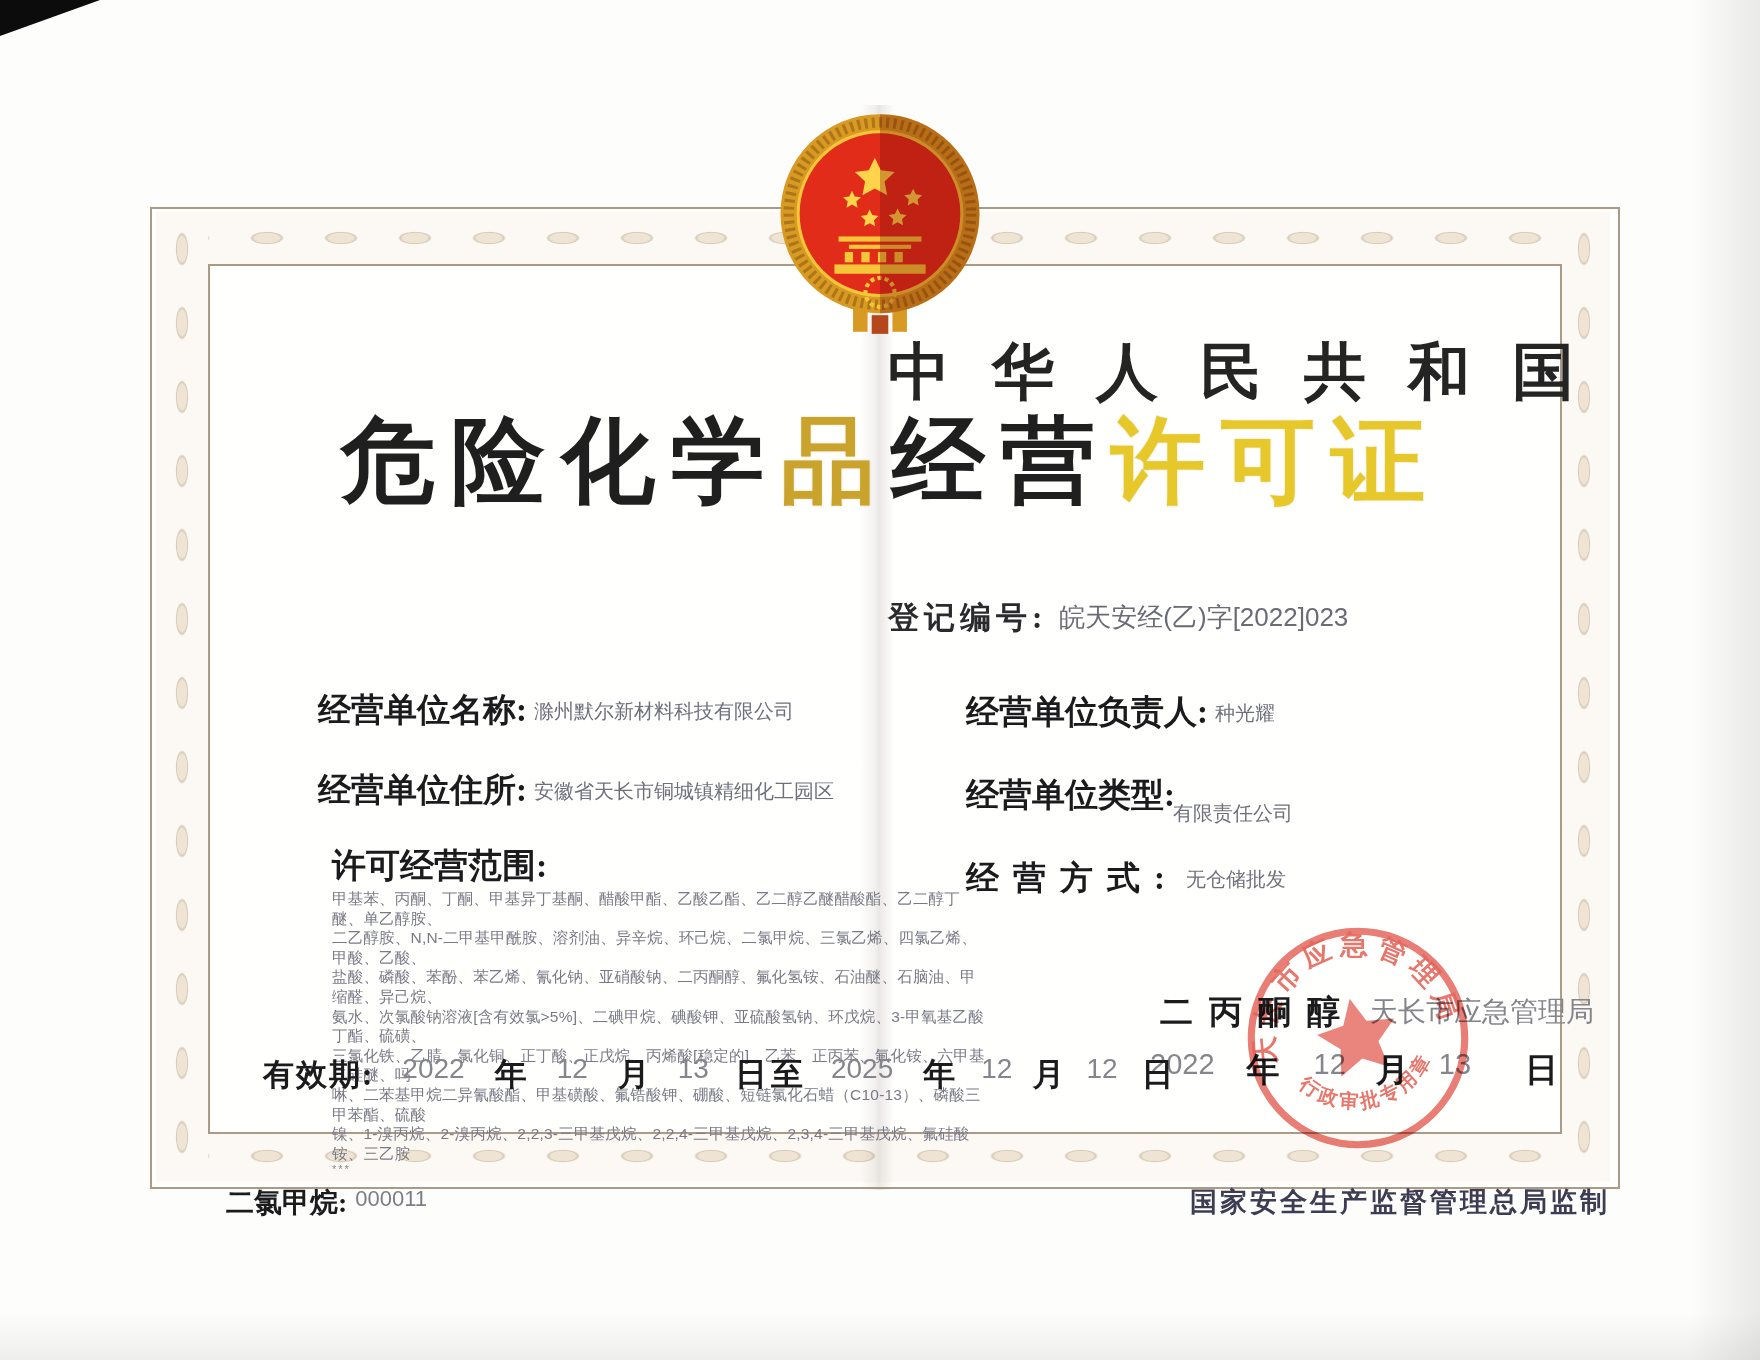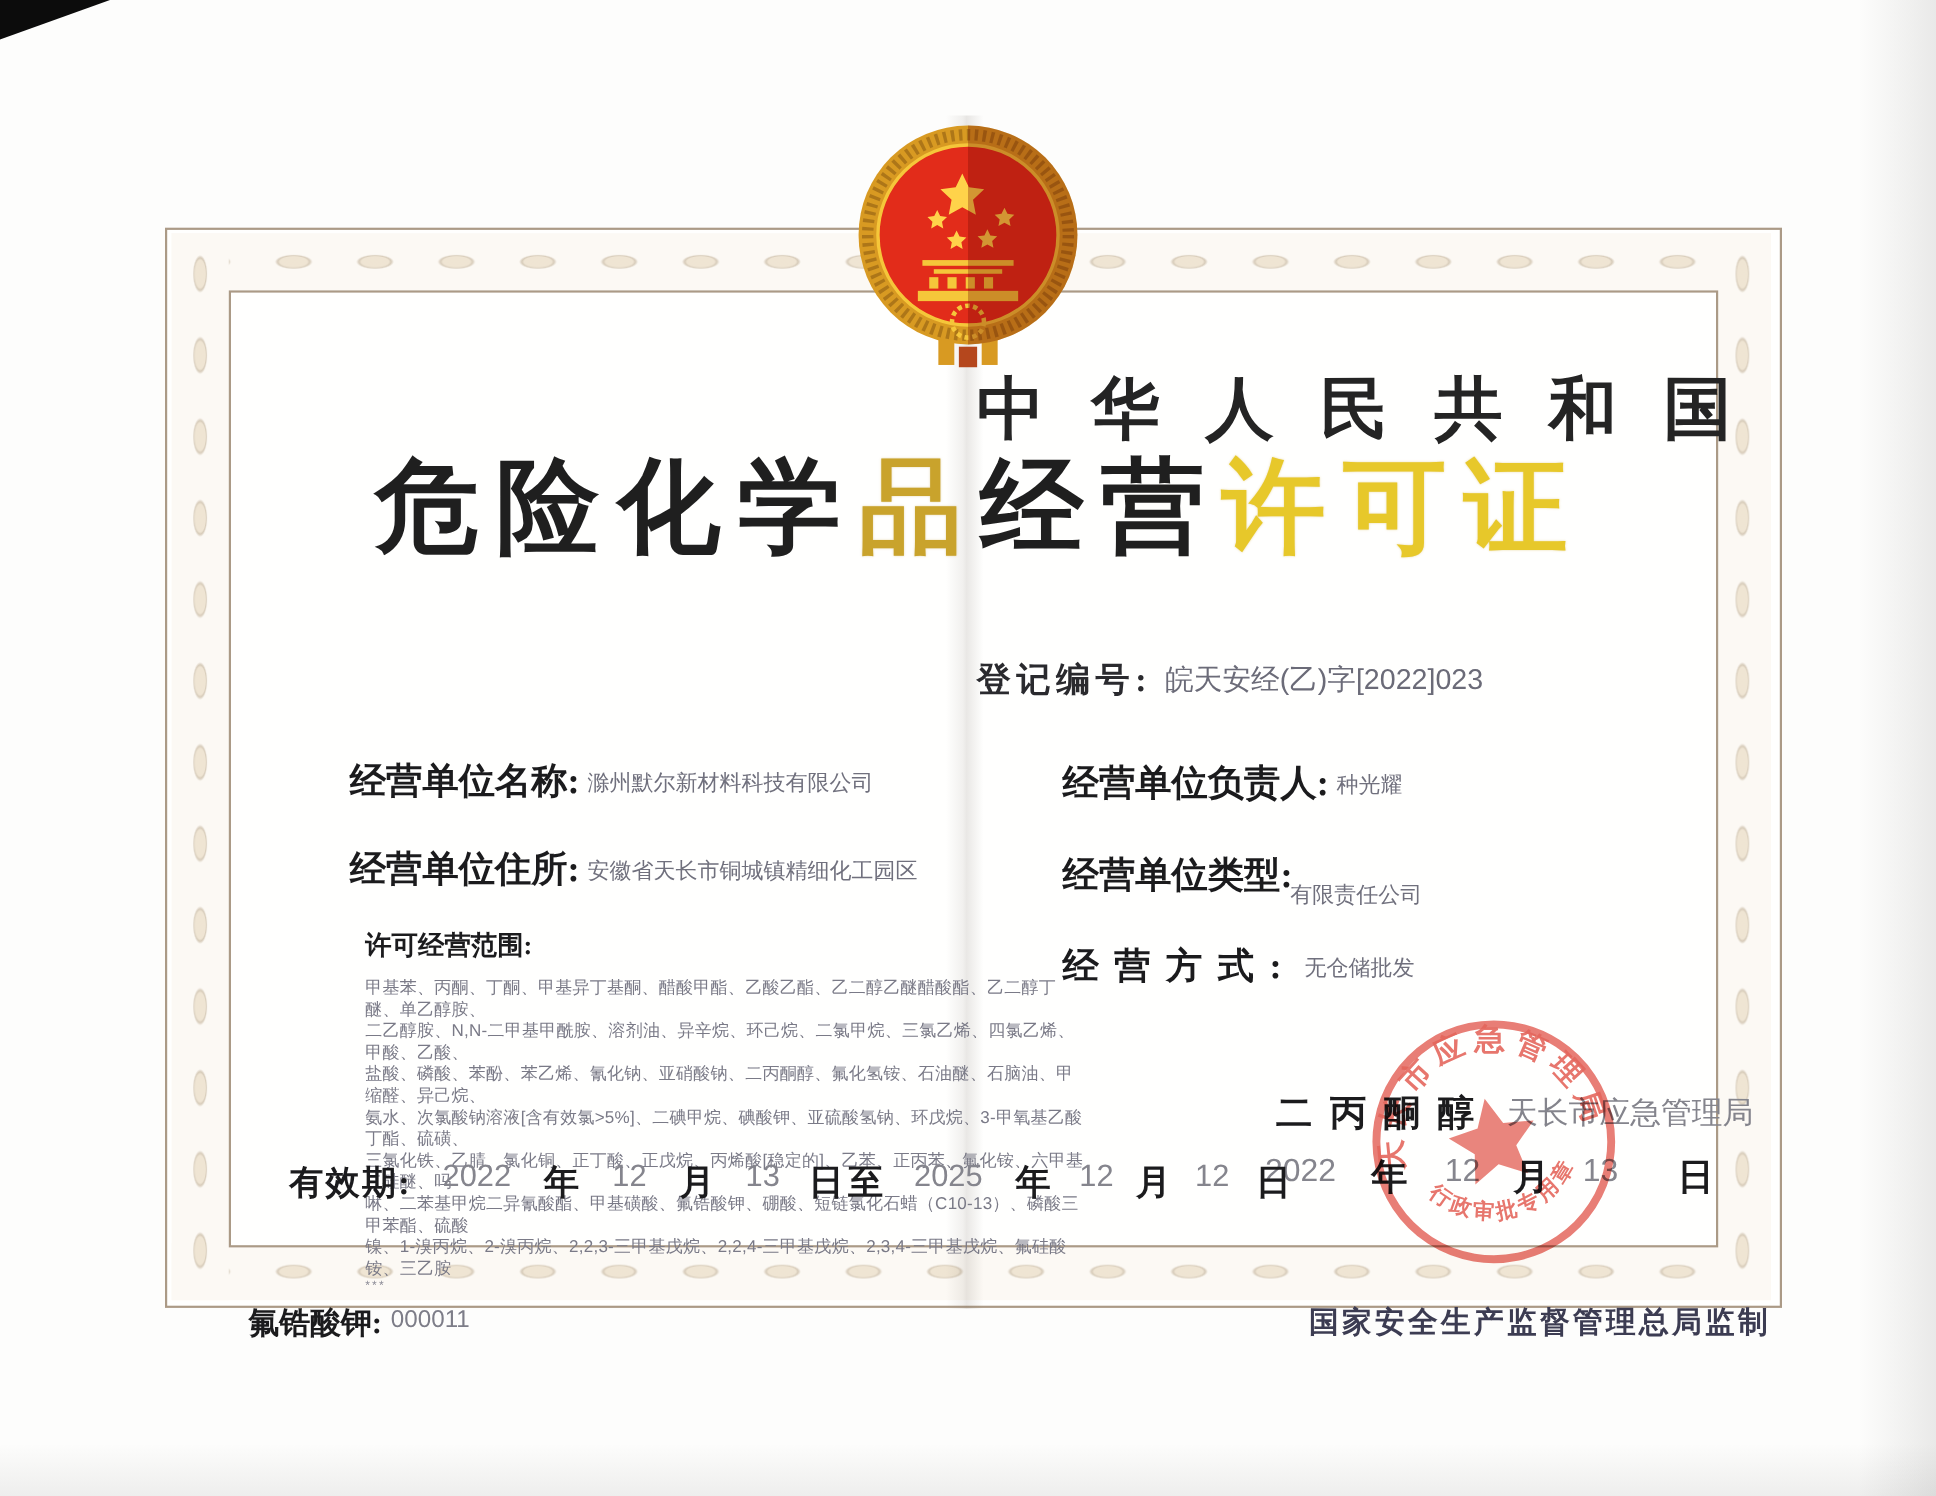--- a/index.html
+++ b/index.html
@@ -55,21 +55,21 @@
   .f-row .lbl{font-size:33px;}
   .f-row .val{font-size:20px;margin-left:3px;position:relative;top:-3px;}
   .row-name{left:318px;top:688px;}
   .row-address{left:318px;top:768px;}
   .row-manager{left:966px;top:690px;}
   .row-type{left:966px;top:773px;}
   .row-type .val{top:14px;margin-left:-6px;display:inline-block;}
   .row-mode{left:966px;top:856px;}
   .row-mode .lbl{letter-spacing:14px;}
 
-  .scope-label{left:332px;top:843px;font-size:24px;font-weight:700;color:#1b1b1d;z-index:3;}
+  .scope-label{left:332px;top:843px;font-size:34px;font-weight:700;color:#1b1b1d;z-index:3;}
   .scope-block{left:332px;top:889px;width:654px;z-index:3;
     font-family:"Liberation Sans",sans-serif;font-size:15.5px;line-height:19.6px;
     color:#7a7a87;letter-spacing:0.2px;}
   .scope-block .stars{font-size:11px;color:#8a8a95;letter-spacing:2px;line-height:12px;}
 
   
   .num{color:#85858d;font-family:"Liberation Sans",sans-serif;position:relative;top:-7px;}
   .unit{color:#1b1b1d;font-weight:700;}
   .validity-row{left:263px;top:1053px;}
   .validity-row .vlbl{font-size:31px;font-weight:700;color:#1b1b1d;letter-spacing:2px;}
@@ -220,16 +220,16 @@
   <path fill="#e1564b" opacity="0.8" d="M115,76 l11.6,24.4 26.8,3.4 -19.6,18.4 5,26.4 -23.8,-13.2 -23.8,13.2 5,-26.4 -19.6,-18.4 26.8,-3.4 Z"></path>
   <text font-family="Liberation Sans, sans-serif" font-size="27" font-weight="bold" fill="#e1564b" opacity="0.9" letter-spacing="7">
     <textPath href="#sealTop" startOffset="50%" text-anchor="middle">天长市应急管理局</textPath>
   </text>
   <text font-family="Liberation Sans, sans-serif" font-size="19" font-weight="bold" fill="#e1564b" opacity="0.9" letter-spacing="3">
     <textPath href="#sealBottom" startOffset="50%" text-anchor="middle">行政审批专用章</textPath>
   </text>
 </svg>
 
 <div class="row certno-row">
-  <span class="lbl">氟锆酸钾:</span>
+  <span class="lbl">二氯甲烷:</span>
   <span class="val">000011</span>
 </div>
 <div class="abs producer">国家安全生产监督管理总局监制</div>
 
 </body></html>

